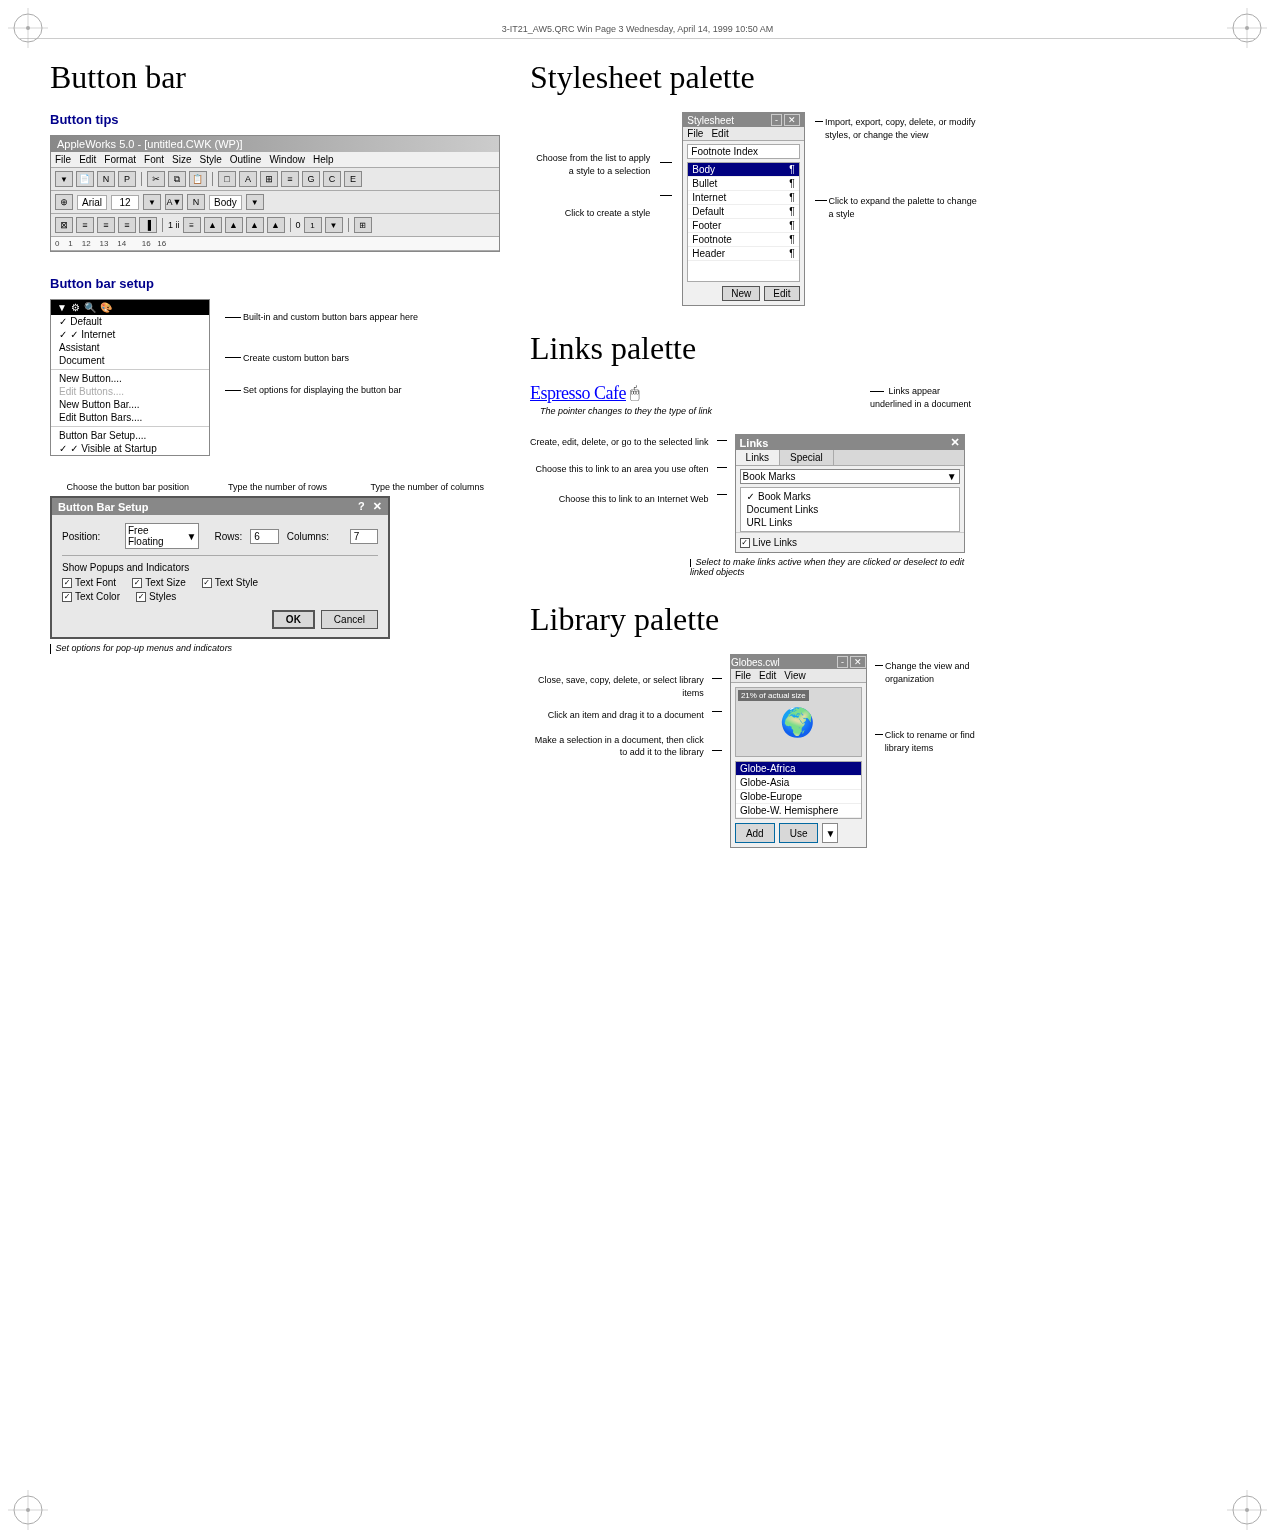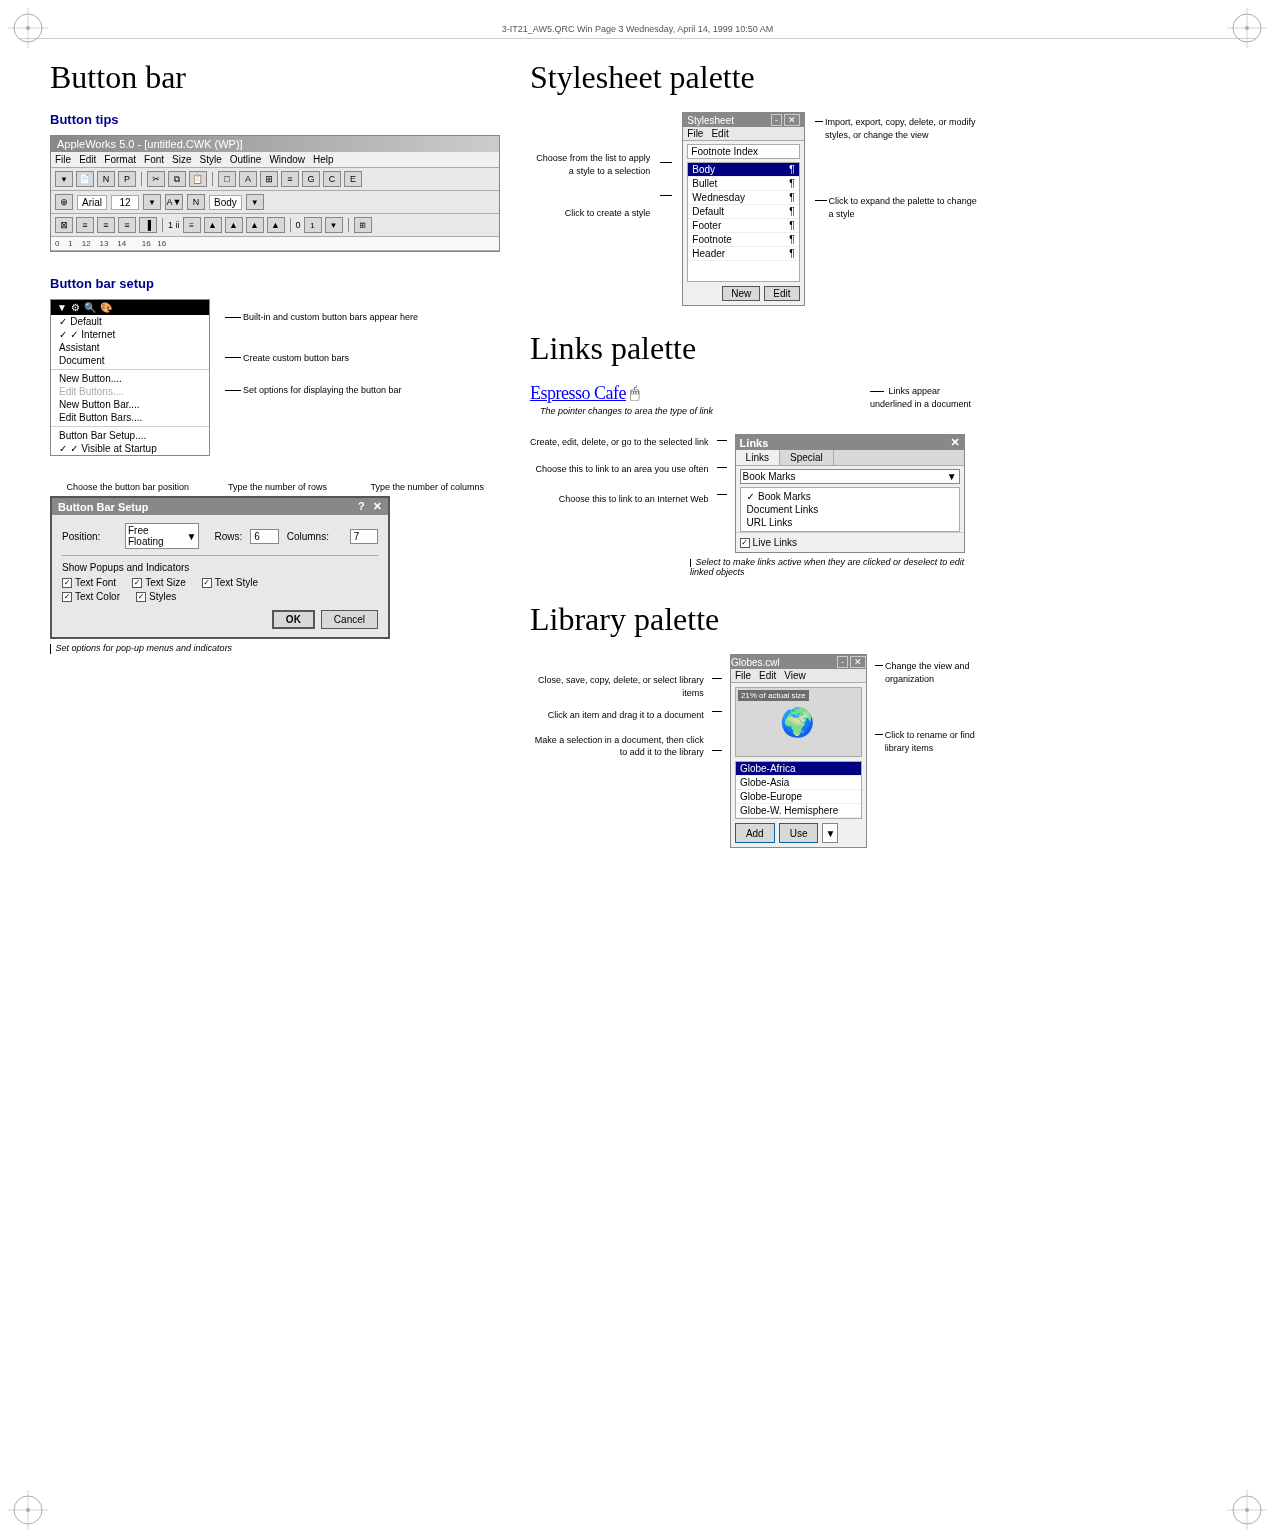--- a/index.html
+++ b/index.html
@@ -763,21 +763,21 @@
           <div class="palette-list">
             <div class="palette-list-item selected">
               <span>Body</span>
               <span>¶</span>
             </div>
             <div class="palette-list-item">
               <span>Bullet</span>
               <span>¶</span>
             </div>
             <div class="palette-list-item">
-              <span>Wednesday</span>
+              <span>Internet</span>
               <span>¶</span>
             </div>
             <div class="palette-list-item">
               <span>Default</span>
               <span>¶</span>
             </div>
             <div class="palette-list-item">
               <span>Footer</span>
               <span>¶</span>
             </div>
@@ -811,21 +811,21 @@
 
     <div class="full-section links-section">
       <h1 class="section-title">Links palette</h1>
 
       <div style="display:flex; gap:8px; align-items:flex-start; margin-bottom:10px;">
         <div style="flex:1;">
           <div style="display:flex; align-items:flex-end; gap:4px;">
             <span class="espresso-link">Espresso Cafe</span>
             <span style="font-size:16px; margin-bottom:2px;">🖱</span>
           </div>
-          <div class="italic-note" style="margin-top:2px; margin-left:10px;">The pointer changes to area the type of link</div>
+          <div class="italic-note" style="margin-top:2px; margin-left:10px;">The pointer changes to they the type of link</div>
         </div>
         <div style="font-size:9px; color:#000; line-height:1.4; max-width:110px; padding-top:2px;">
           <span style="display:inline-block; width:14px; height:1px; background:#000; vertical-align:middle; margin-right:2px;"></span>
           <span>Links appear underlined in a document</span>
         </div>
       </div>
 
       <div style="display:flex; gap:8px; align-items:flex-start;">
 
         <div style="font-size:9px; color:#000; line-height:1.4; text-align:right; min-width:80px; padding-top:10px; display:flex; flex-direction:column; gap:4px;">

